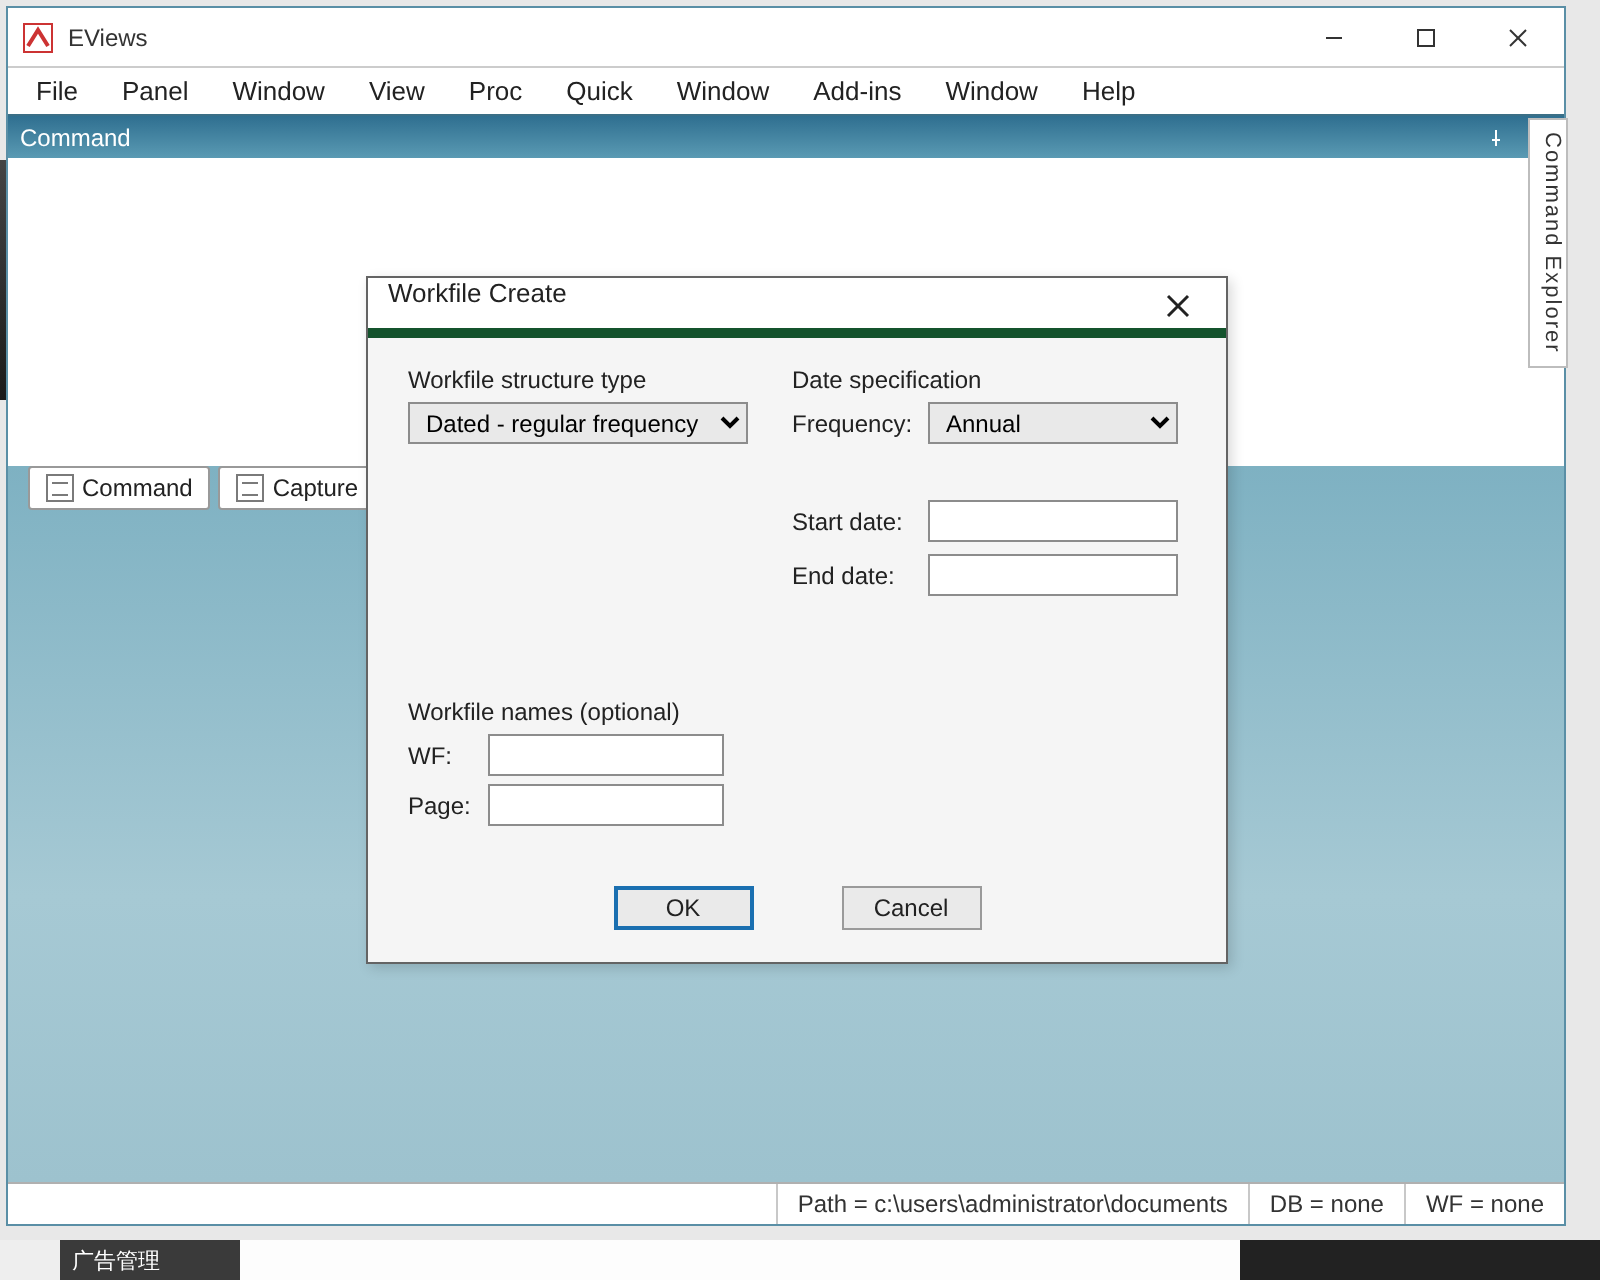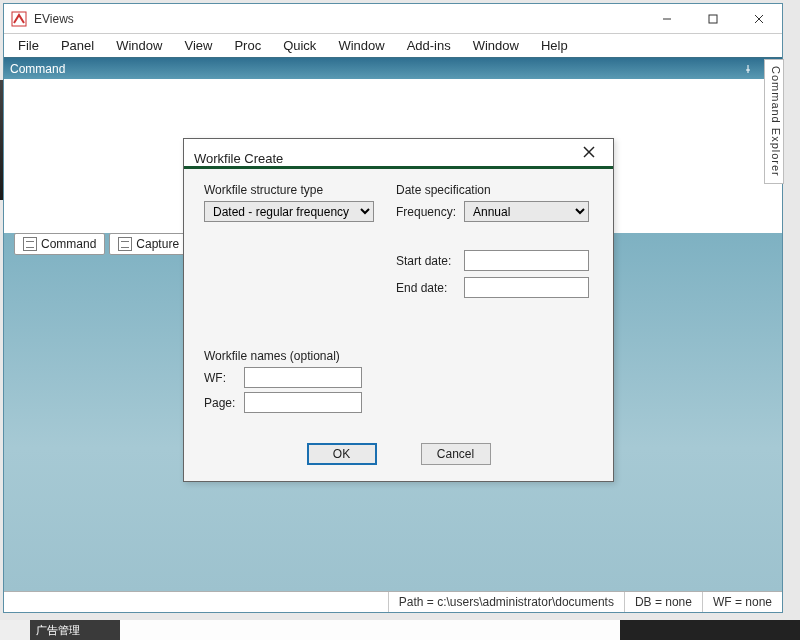--- a/index.html
+++ b/index.html
@@ -37,21 +37,21 @@
 
 
 .statusbar { height: 21px; background: #fff; border-top: 1px solid #b0b0b0; display: flex; align-items: center; font-size: 12px; color: #333; }
 .status-seg { border-left: 1px solid #c8c8c8; padding: 0 10px; height: 100%; display: flex; align-items: center; }
 
 
 .explorer-tab { position: absolute; right: -2px; top: 55px; width: 20px; background: #fff; border: 1px solid #bdbdbd; writing-mode: vertical-rl; font-size: 11px; color: #333; padding: 6px 1px; letter-spacing: 1px; }
 
 
 .dialog { position: absolute; left: 183px; top: 138px; width: 431px; height: 344px; background: #f5f5f5; border: 1px solid #646464; box-shadow: 2px 2px 6px rgba(0,0,0,0.15); z-index: 10; }
-.dialog-titlebar { height: 30px; background: #fff; display: flex; align-items: flex-end; padding: 0 10px; border-bottom: 3px solid #14532d; }
+.dialog-titlebar { height: 30px; background: #fff; display: flex; align-items: flex-start; padding: 0 10px; border-bottom: 5px solid #14532d; }
 .dialog-titlebar .dlg-title { font-size: 13px; color: #222; flex: 1; }
 .dialog-titlebar .dlg-close { width: 28px; height: 28px; display: flex; align-items: center; justify-content: center; font-size: 15px; color: #333; }
 .dialog-body { padding: 14px 20px 10px 20px; font-size: 12px; color: #222; }
 .section-label { margin-bottom: 4px; font-size: 12px; }
 select.combo, input.txt { font-size: 12px; border: 1px solid #8c8c8c; background: #fff; height: 21px; padding: 0 4px; }
 select.combo { width: 170px; background: #e9e9e9; }
 .note { font-size: 12px; color: #222; line-height: 1.35; width: 165px; margin-top: 12px; }
 .left-col { position: absolute; left: 20px; top: 44px; }
 .right-col { position: absolute; left: 212px; top: 44px; }
 .right-col .row { display: flex; align-items: center; margin-bottom: 6px; }

